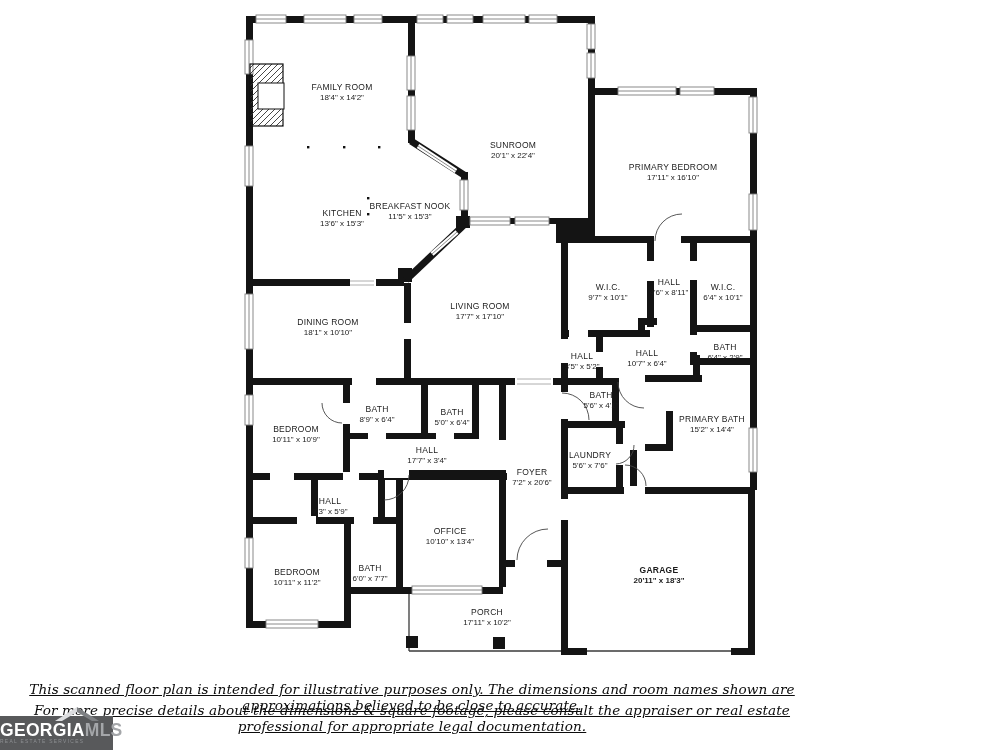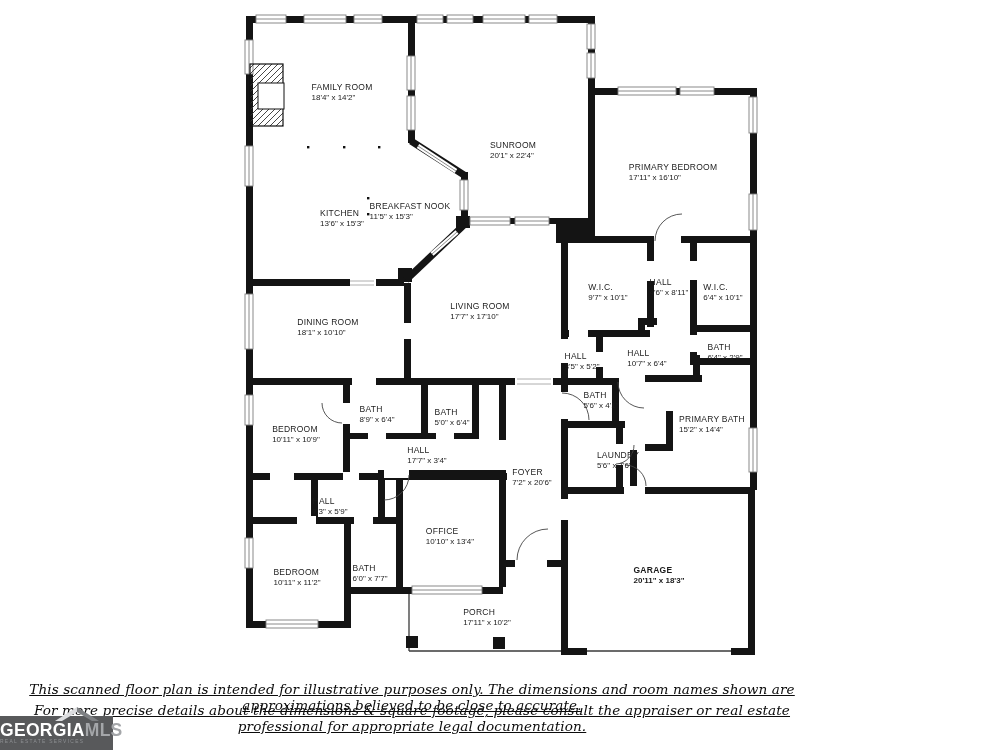--- a/index.html
+++ b/index.html
@@ -1,21 +1,21 @@
 <!DOCTYPE html>
 <html><head>
 <meta charset="utf-8">
 <title>Floor Plan</title>
 <style>
   html,body{margin:0;padding:0;background:#fff;}
   #stage{position:relative;width:1000px;height:750px;background:#fff;overflow:hidden;
          font-family:"Liberation Sans",sans-serif;}
   #plan-svg{position:absolute;left:0;top:0;z-index:1;}
   #room-labels{position:absolute;left:0;top:0;width:1000px;height:750px;z-index:5;pointer-events:none;}
-  .room-label{position:absolute;transform:translate(-50%,-50%);text-align:left;
+  .room-label{position:absolute;transform:translate(-50%,-50%);text-align:center;
               color:#1b1b1b;white-space:nowrap;}
   .room-name{font-size:8.5px;letter-spacing:.25px;}
   .room-dims{font-size:8px;margin-top:1px;}
   .disclaimer{position:absolute;left:0;width:824px;text-align:center;z-index:6;
               font-family:"DejaVu Serif",serif;font-style:italic;
               font-size:13.6px;color:#0c0c0c;letter-spacing:.1px;text-decoration:underline;}
   #disclaimer-line1{top:681px;}
   #disclaimer-line2{top:702px;}
   #logo{position:absolute;left:0;top:716px;width:113px;height:34px;background:#58595b;z-index:10;
         display:flex;flex-direction:column;justify-content:center;}
@@ -288,21 +288,21 @@
         <div class="room-dims">15'2" x 14'4"</div>
       </div>
       <div class="room-label" style="left: 296px; top: 434px;">
         <div class="room-name">BEDROOM</div>
         <div class="room-dims">10'11" x 10'9"</div>
       </div>
       <div class="room-label" style="left: 427px; top: 455px;">
         <div class="room-name">HALL</div>
         <div class="room-dims">17'7" x 3'4"</div>
       </div>
-      <div class="room-label" style="left: 590px; top: 460px; margin-left: 28px;">
+      <div class="room-label" style="left: 590px; top: 460px;">
         <div class="room-name">LAUNDRY</div>
         <div class="room-dims">5'6" x 7'6"</div>
       </div>
       <div class="room-label" style="left: 532px; top: 477px;">
         <div class="room-name">FOYER</div>
         <div class="room-dims">7'2" x 20'6"</div>
       </div>
       <div class="room-label" style="left: 330px; top: 506px;">
         <div class="room-name">HALL</div>
         <div class="room-dims">7'3" x 5'9"</div>

